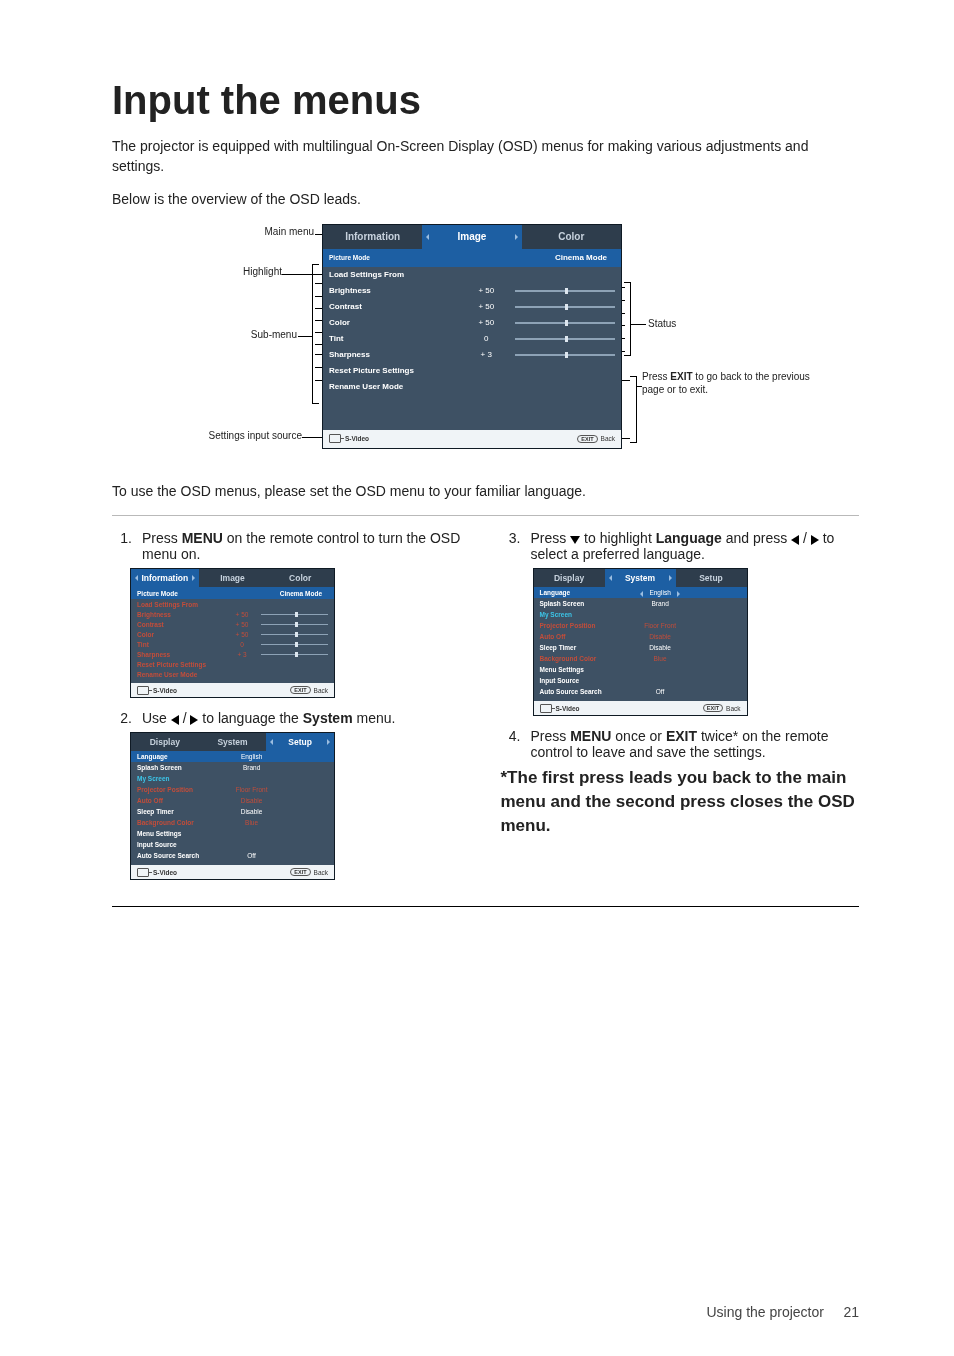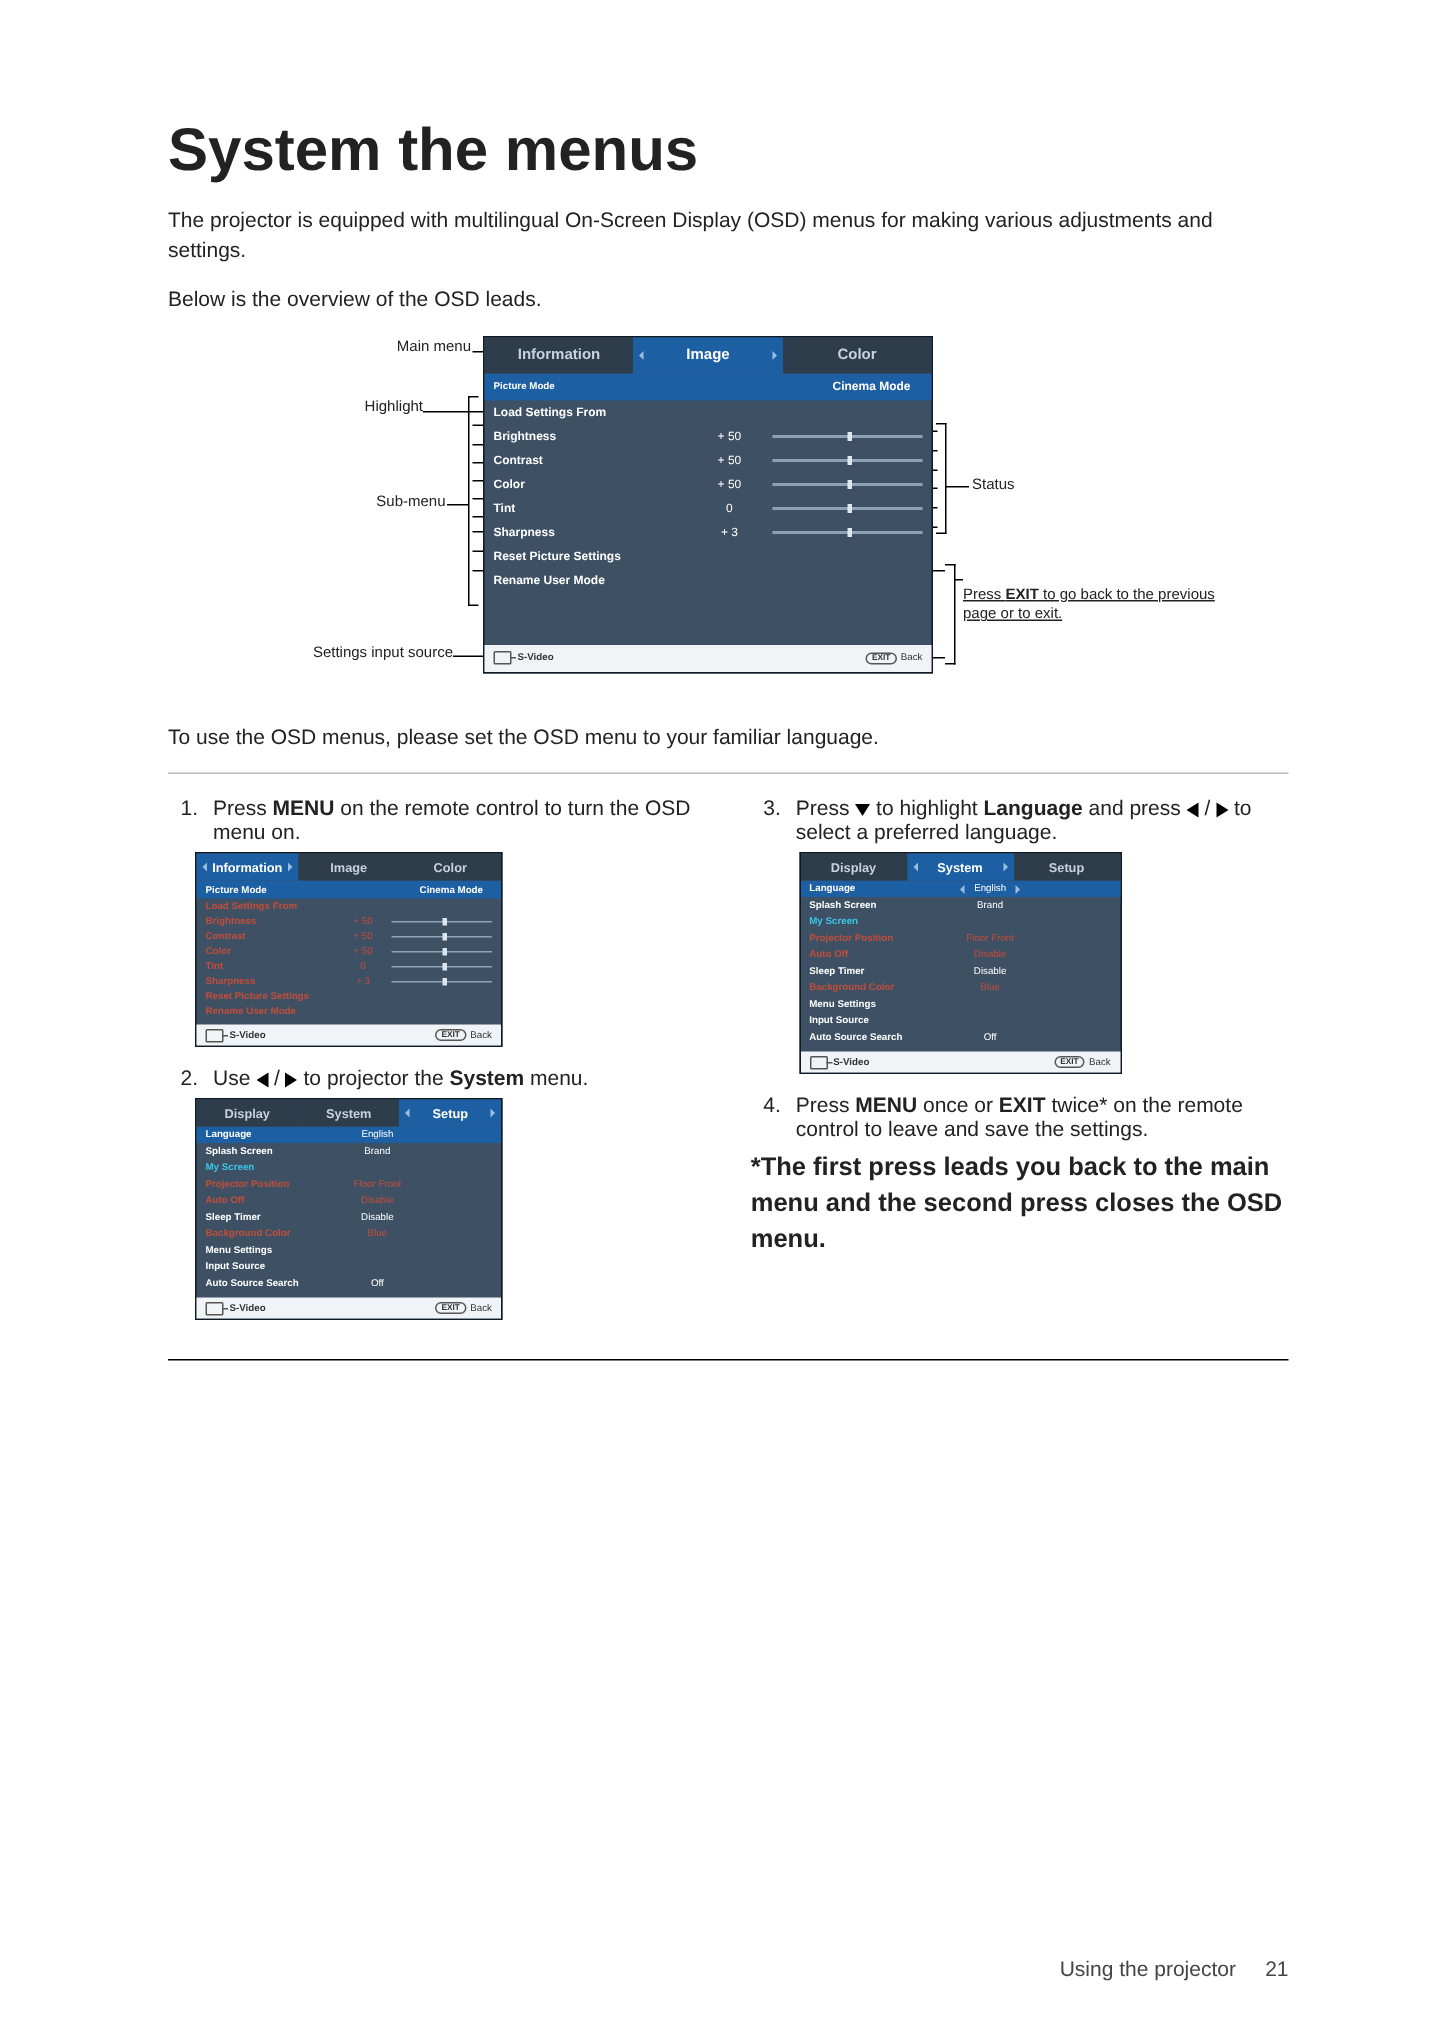--- a/index.html
+++ b/index.html
@@ -120,33 +120,33 @@
   
   .pagefoot {
     position:absolute; bottom:36px; right:95px;
     font-size:14px; color:#444;
   }
 </style>
 </head>
 <body>
 
 <div class="page">
-  <h1>System the menus</h1>
+  <h1>Input the menus</h1>
   <p>The projector is equipped with multilingual On-Screen Display (OSD) menus for making various adjustments and settings.</p>
   <p>Below is the overview of the OSD leads.</p>
 
   <div class="diagram-wrap">
 
     <span class="ann left" style="left:0;top:2px;width:202px;">Main menu</span>
     <span class="ann left" style="left:0;top:42px;width:170px;">Highlight</span>
     <span class="ann left" style="left:0;top:105px;width:185px;">Sub-menu</span>
     <span class="ann left" style="left:0;top:206px;width:190px;">Settings input source</span>
 
     <span class="ann right" style="left:536px;top:94px;">Status</span>
-    <span class="ann right" style="left:530px;top:166px;width:190px; line-height:1.35;text-decoration:underline;">
+    <span class="ann right" style="left:530px;top:146px;width:190px; line-height:1.35;">
       <span>Press </span><span class="bold">EXIT</span><span> to go back to the previous page or to exit.</span>
     </span>
 
     <span class="line-h" style="left:203px;top:10px;width:8px;"></span>
     <span class="line-h" style="left:170px;top:50px;width:40px;"></span>
     <span class="brace-v" style="left:200px;top:40px;height:138px;"></span>
     <span class="tick" style="left:206px;top:56px;transform:rotate(90deg);"></span>
     <span class="tick" style="left:206px;top:69px;transform:rotate(90deg);"></span>
     <span class="tick" style="left:206px;top:81px;transform:rotate(90deg);"></span>
     <span class="tick" style="left:206px;top:93px;transform:rotate(90deg);"></span>
@@ -301,21 +301,21 @@
                 <span class="pill">EXIT</span>
                 <span>Back</span>
               </span>
           </div>
         </div>
       </div>
 
       <div class="step">
         <span class="num">2.</span>
         <span class="txt">
-          <span>Use </span><span class="tri left"></span><span> / </span><span class="tri right"></span><span> to projector the </span><span class="bold">System</span><span> menu.</span>
+          <span>Use </span><span class="tri left"></span><span> / </span><span class="tri right"></span><span> to language the </span><span class="bold">System</span><span> menu.</span>
         </span>
       </div>
       <div class="thumb">
         <div class="osd" id="osd-t2" style="width:205px;">
           <div class="osd-tabs" id="osd-t2-tabs">
               <div class="osd-tab">Display</div>
               <div class="osd-tab">System</div>
               <div class="osd-tab active">Setup<span class="arr-l"></span><span class="arr-r"></span></div>
             </div>
           <div class="osd-body" id="osd-t2-body">

